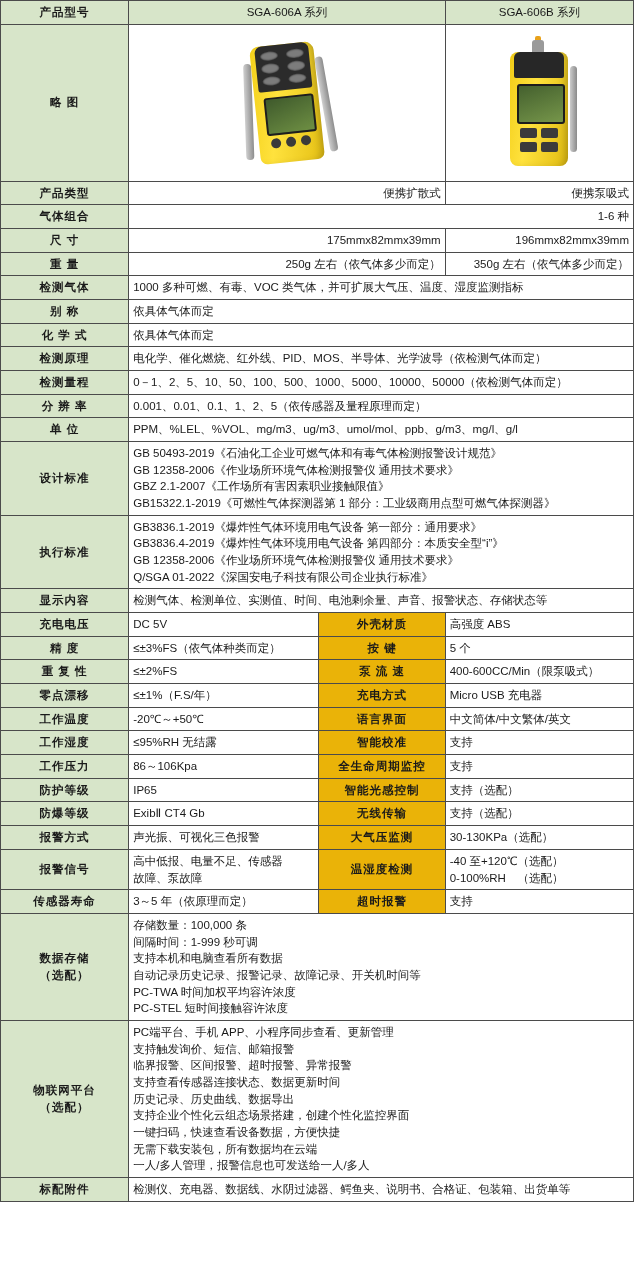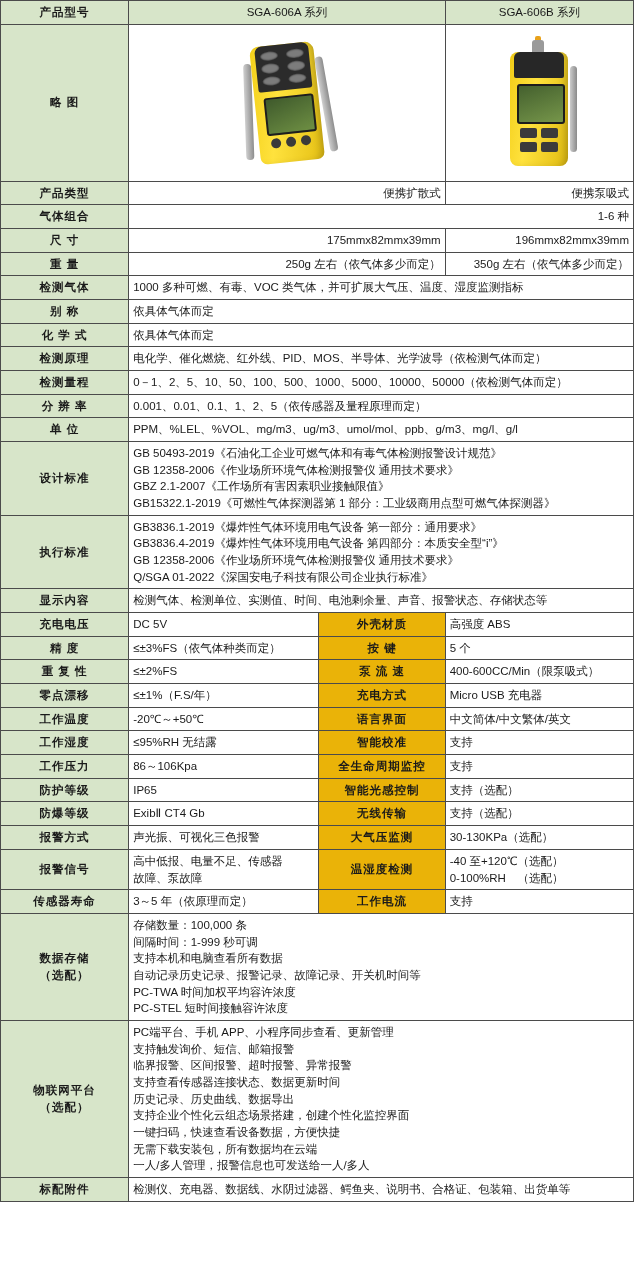--- a/index.html
+++ b/index.html
@@ -422,21 +422,21 @@
     <td class="lbl2">温湿度检测</td>
     <td class="lft">
       <div>-40 至+120℃（选配）</div>
       <div>0-100%RH　（选配）</div>
     </td>
   </tr>
 
   <tr>
     <td class="lbl">传感器寿命</td>
     <td class="lft">3～5 年（依原理而定）</td>
-    <td class="lbl2">工作电流</td>
+    <td class="lbl2">超时报警</td>
     <td class="lft">支持</td>
   </tr>
 
   <tr>
     <td class="lbl">
       <div>数据存储</div>
       <div>（选配）</div>
     </td>
     <td class="block" colspan="3">
       <div>存储数量：100,000 条</div>

